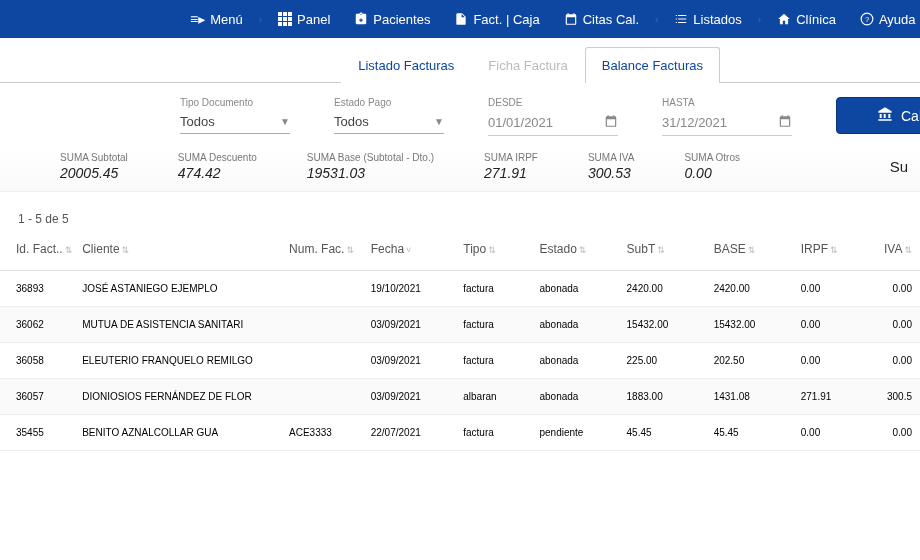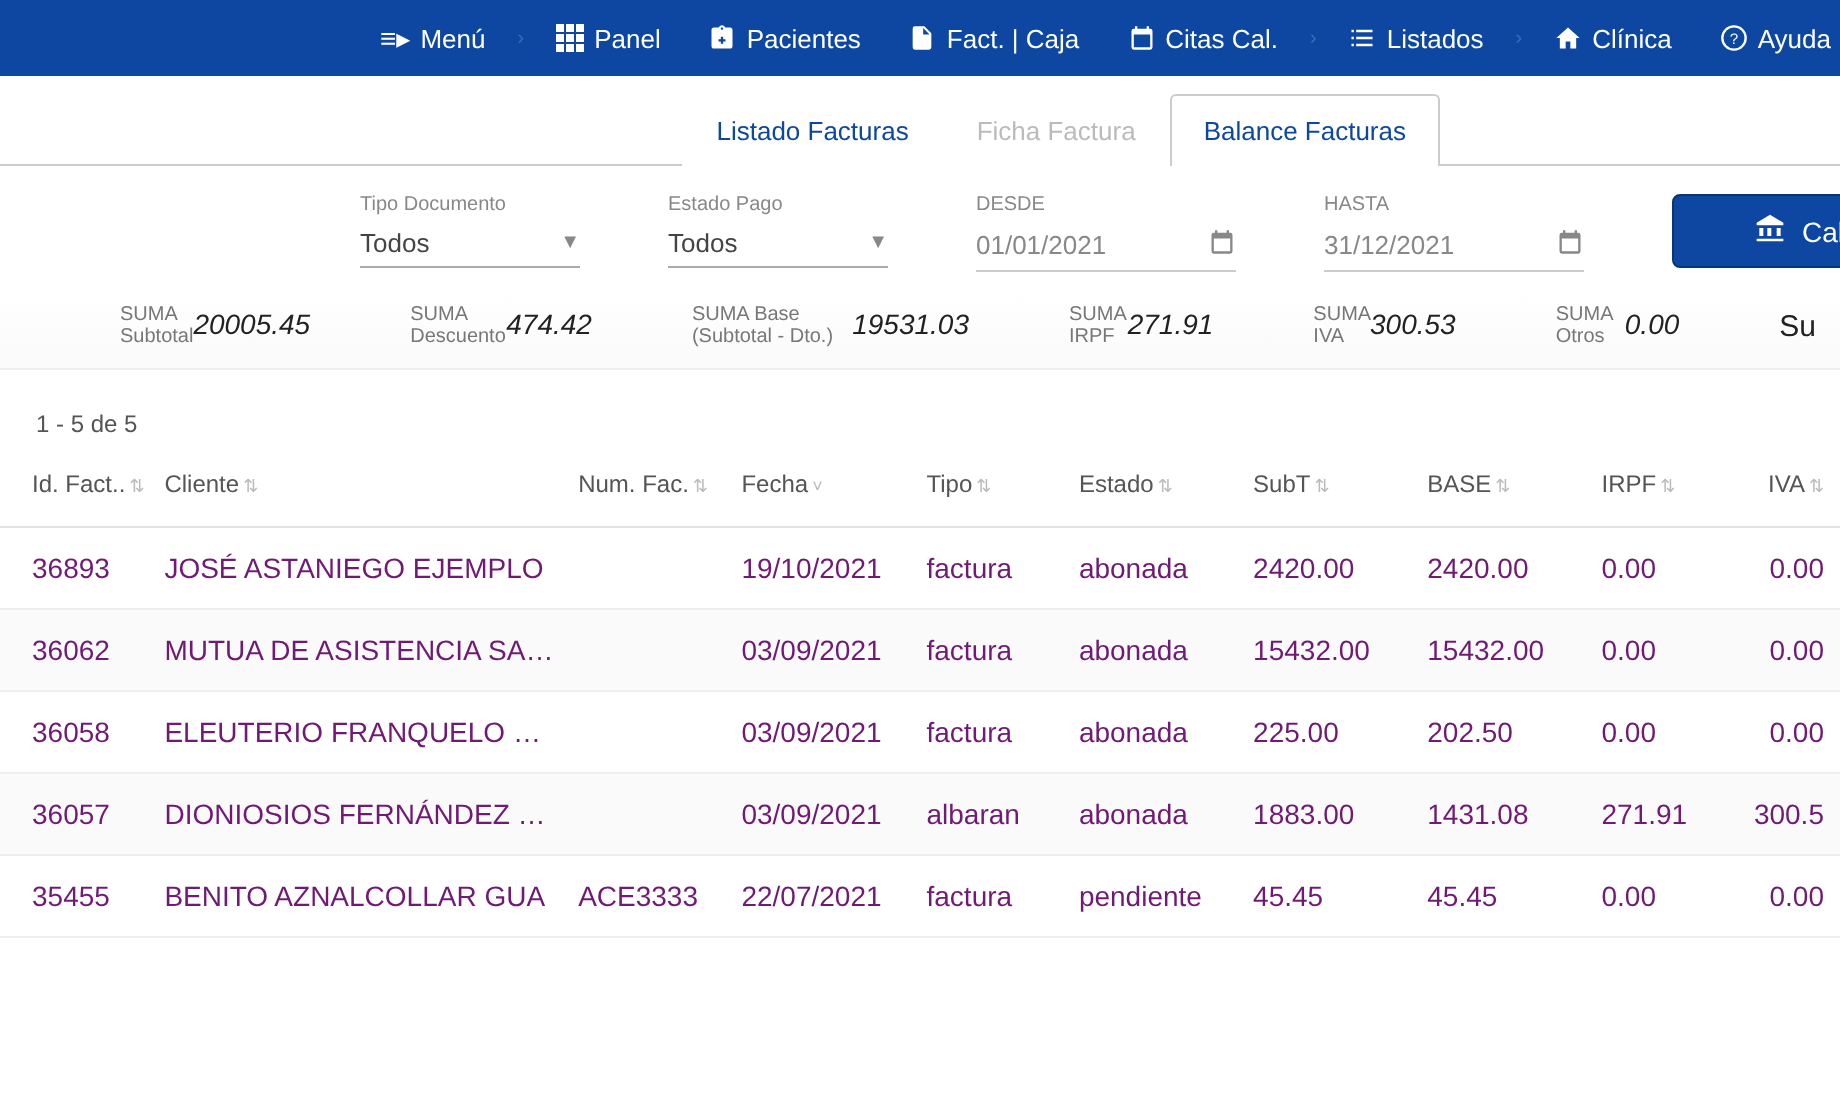--- a/index.html
+++ b/index.html
@@ -106,43 +106,43 @@
     cursor: pointer;
   }
   .sumrow {
     display: flex;
     gap: 50px;
     padding: 6px 10px 10px 60px;
     background: linear-gradient(#fff, #fafafa);
     border-bottom: 1px solid #eee;
     align-items: flex-start;
   }
-  .sumcell { display:flex; flex-direction:row; }
+  .sumcell { display:flex; flex-direction:column; }
   .sumlabel { font-size: 10px; color: #777; }
   .sumval { font-size: 14px; color: #222; margin-top: 2px; font-style: italic; }
   .sumrow .last { margin-left:auto; padding-right:2px; color:#222; font-size:15px; align-self:center;}
   .pager { padding: 20px 10px 4px 18px; font-size: 12px; color:#555;}
   table {
     width: 100%;
     border-collapse: collapse;
     table-layout: fixed;
   }
   th {
     text-align: left;
     font-weight: normal;
     font-size: 12px;
     color: #555;
     padding: 12px 6px 14px 6px;
     border-bottom: 1px solid #e2e2e2;
     white-space: nowrap;
   }
   th .sorter { color:#bbb; font-size:9px; margin-left:2px; display:inline-block;}
   td {
-    font-size: 14px;
-    color: #701a75;
+    font-size: 10px;
+    color: #000000;
     padding: 12px 6px;
     border-bottom: 1px solid #eee;
     white-space: nowrap;
     overflow: hidden;
     text-overflow: ellipsis;
   }
   tbody tr:nth-child(even) td { background:#fafafa; }
   .col-id{width:70px;padding-left:16px;}
   .col-cli{width:190px;}
   .col-num{width:75px;}

